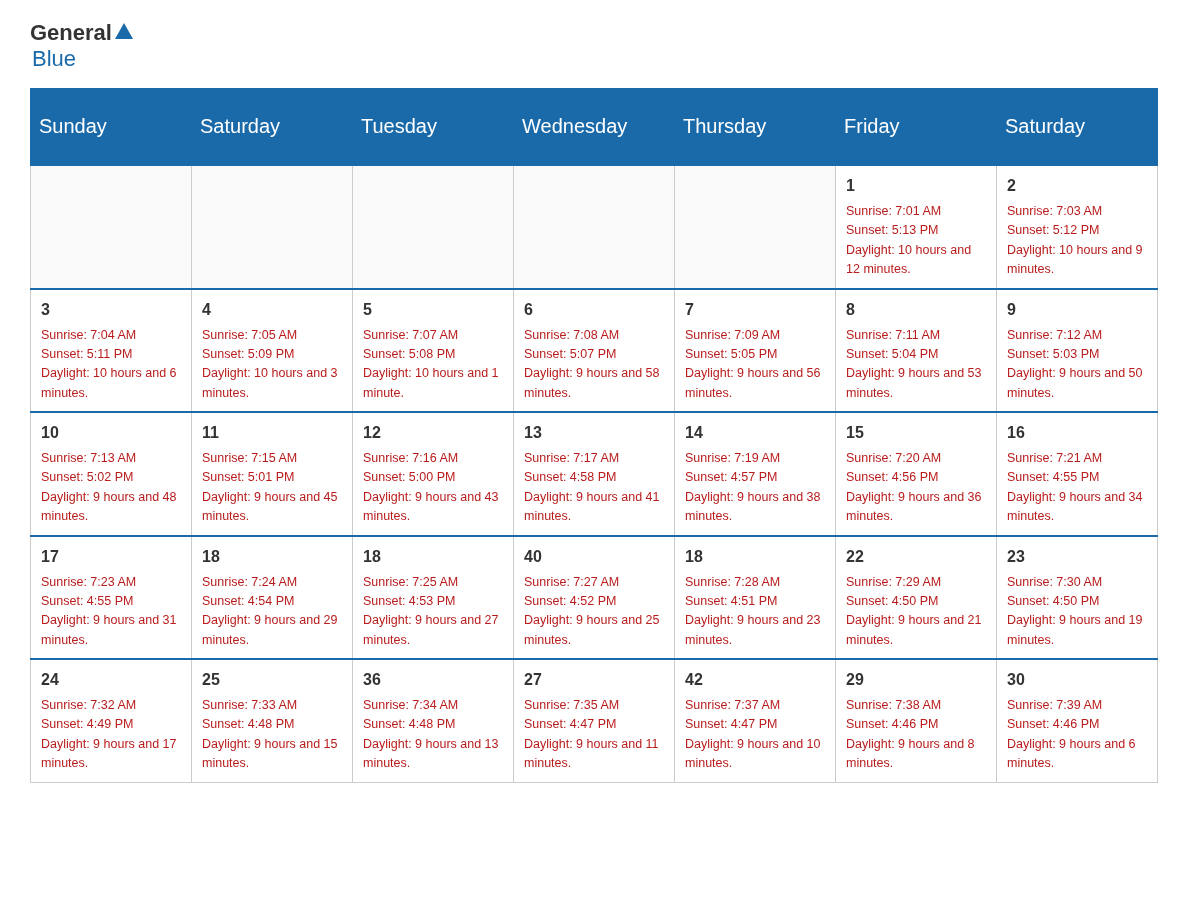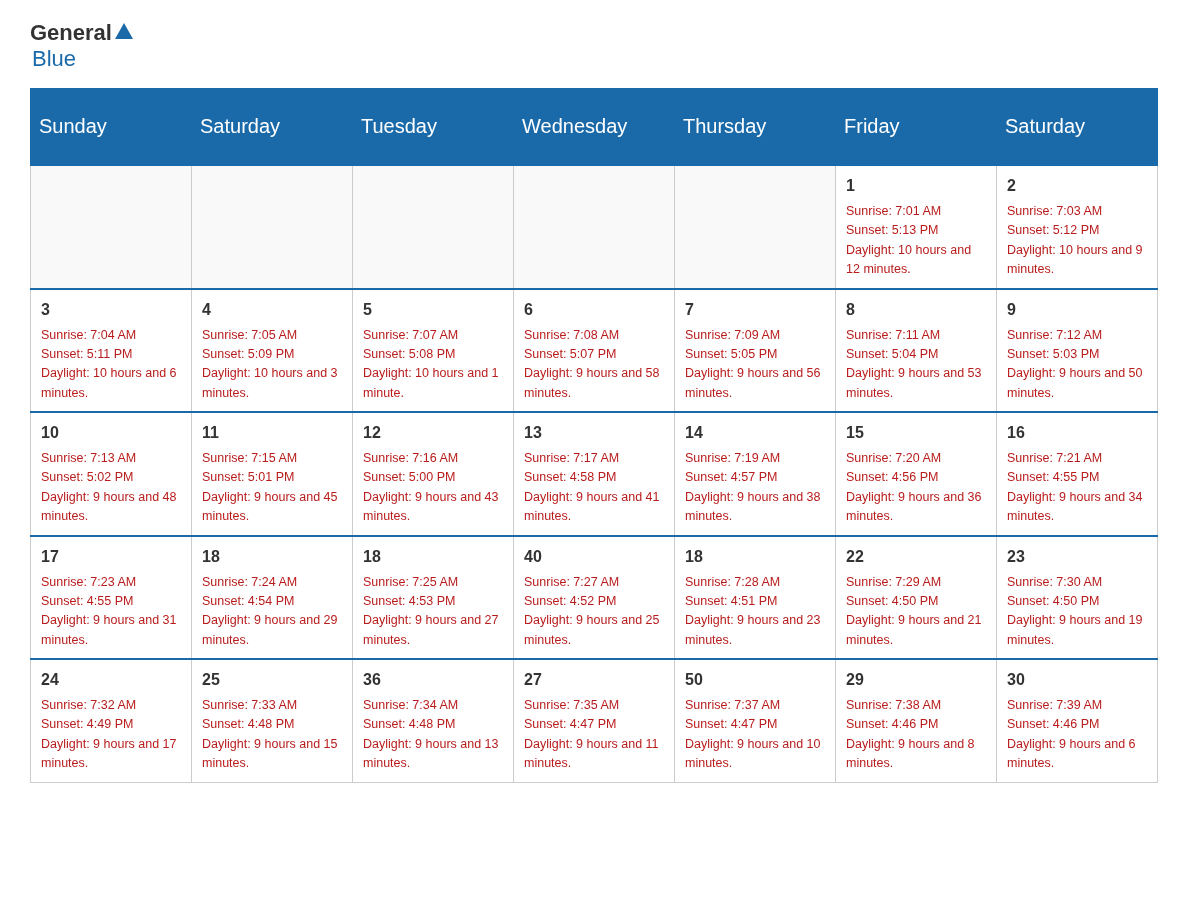--- a/index.html
+++ b/index.html
@@ -242,21 +242,21 @@
         </td>
         <td>
           <span class="day-number">36</span>
           <div class="day-info">Sunrise: 7:34 AM<br>Sunset: 4:48 PM<br>Daylight: 9 hours and 13 minutes.</div>
         </td>
         <td>
           <span class="day-number">27</span>
           <div class="day-info">Sunrise: 7:35 AM<br>Sunset: 4:47 PM<br>Daylight: 9 hours and 11 minutes.</div>
         </td>
         <td>
-          <span class="day-number">50</span>
+          <span class="day-number">42</span>
           <div class="day-info">Sunrise: 7:37 AM<br>Sunset: 4:47 PM<br>Daylight: 9 hours and 10 minutes.</div>
         </td>
         <td>
           <span class="day-number">29</span>
           <div class="day-info">Sunrise: 7:38 AM<br>Sunset: 4:46 PM<br>Daylight: 9 hours and 8 minutes.</div>
         </td>
         <td>
           <span class="day-number">30</span>
           <div class="day-info">Sunrise: 7:39 AM<br>Sunset: 4:46 PM<br>Daylight: 9 hours and 6 minutes.</div>
         </td>

